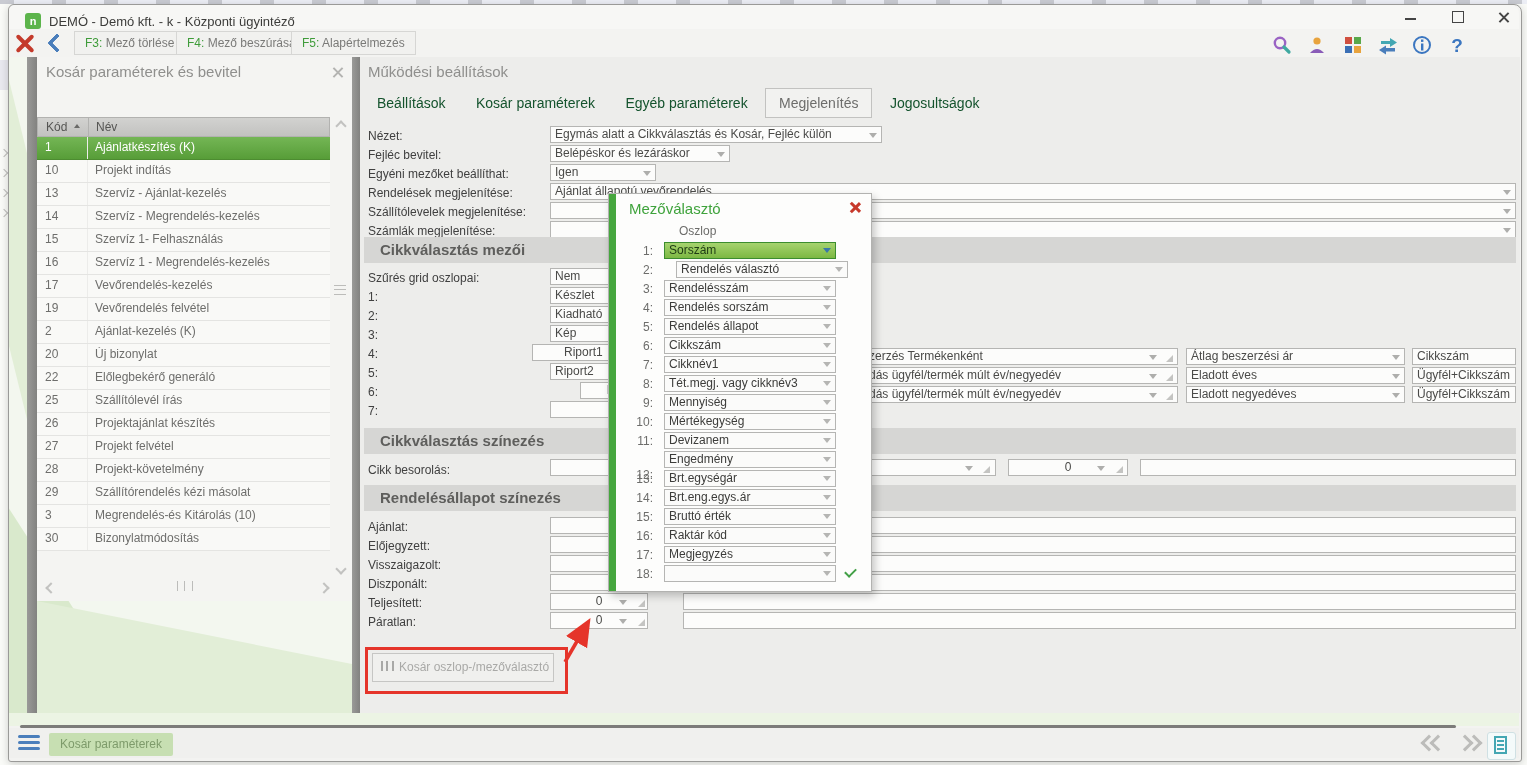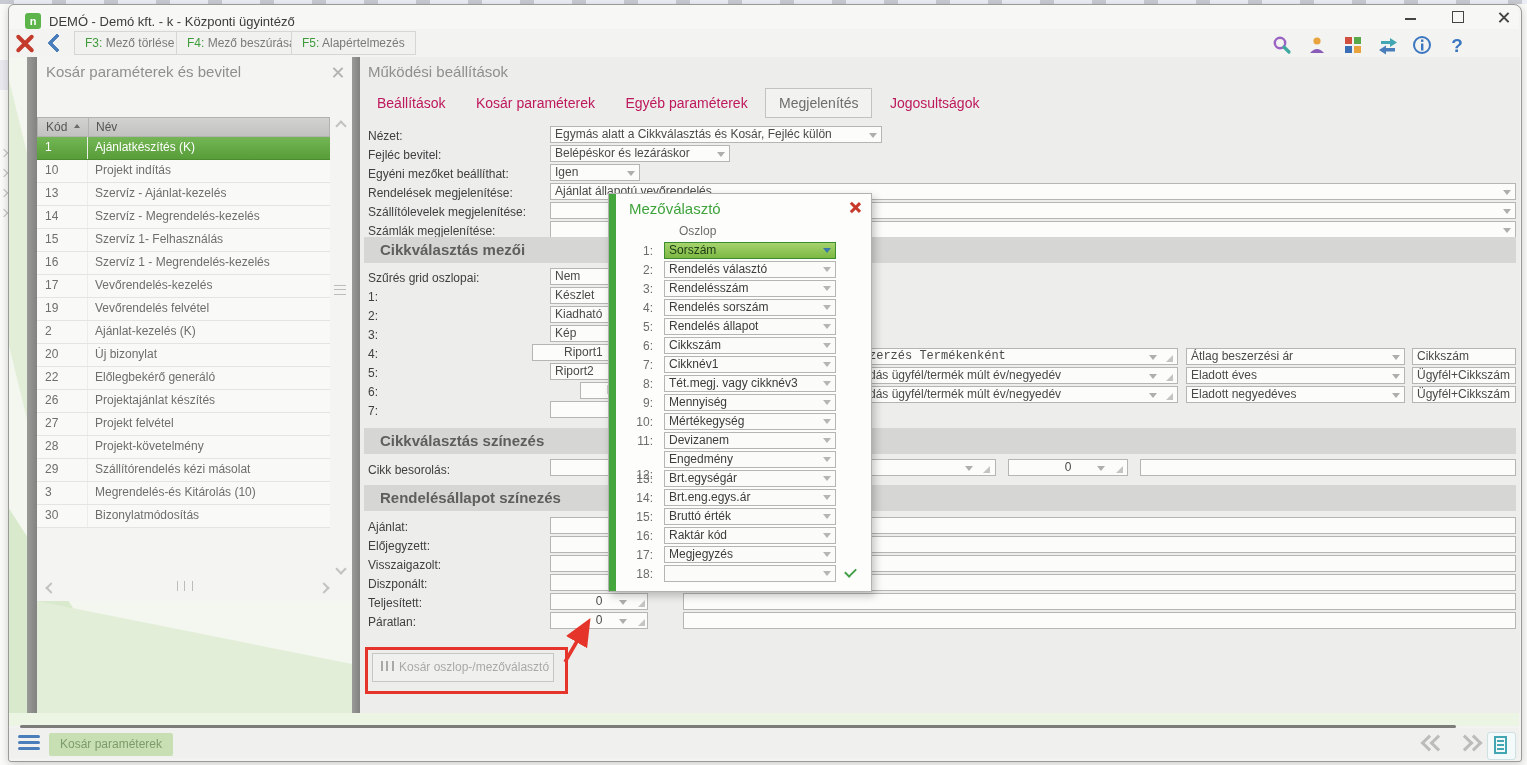--- a/index.html
+++ b/index.html
@@ -56,21 +56,21 @@
   .chev{position:relative;width:10px;height:10px;}
   .chev::before{content:"";position:absolute;width:6px;height:6px;border-left:2px solid #c2c2c0;border-bottom:2px solid #c2c2c0;}
   .chev.up::before{transform:rotate(135deg);top:3px;left:1px;} .chev.down::before{transform:rotate(-45deg);top:0px;left:1px;}
   .chev.left::before{transform:rotate(45deg);top:1px;left:3px;} .chev.right::before{transform:rotate(225deg);top:1px;left:0px;}
   .gripv{width:12px;height:8px;border-top:1px solid #bcbcba;border-bottom:1px solid #bcbcba;}
   .gripv::before{content:"";display:block;margin-top:3px;height:1px;background:#bcbcba;}
   .griph{width:14px;height:10px;border-left:1px solid #bcbcba;border-right:1px solid #bcbcba;}
   .griph::before{content:"";display:block;margin-left:6px;width:1px;height:10px;background:#bcbcba;}
   
   .mainpanel{position:absolute;left:360px;top:57px;width:1160px;height:656px;background:#ededeb;}
-  .tab{display:inline-block;padding:6px 13px;font-size:14px;color:#be185d;white-space:nowrap;}
+  .tab{display:inline-block;padding:6px 13px;font-size:14px;color:#14532d;white-space:nowrap;}
   .tab.active{background:#f2f2f0;border:1px solid #c2c2c0;color:#6d6d6b;}
   .lbl{position:absolute;font-size:12px;color:#404040;white-space:nowrap;}
   .fld{position:absolute;height:17px;background:#fcfcfb;border:1px solid #b5b5b3;font-size:12px;color:#4a4a48;
        line-height:15px;padding:0 4px;box-sizing:border-box;white-space:nowrap;overflow:hidden;}
   .arr{position:absolute;top:6px;width:0;height:0;border-left:4px solid transparent;border-right:4px solid transparent;border-top:5px solid #aeaeac;right:4px;}
   .rsz{position:absolute;bottom:2px;width:0;height:0;border-bottom:7px solid #c4c4c2;border-left:7px solid transparent;}
   .band{position:absolute;left:364px;width:1152px;height:26px;background:#d6d6d4;}
   .band .bt{font-size:15px;font-weight:bold;color:#5e5e5c;line-height:26px;padding-left:16px;}
   .colbtn{position:absolute;left:372px;top:653px;width:182px;height:29px;background:#f0f0ee;border:1px solid #c6c6c4;
           box-sizing:border-box;color:#a9a9a7;font-size:12px;line-height:27px;padding-left:8px;white-space:nowrap;overflow:hidden;}
@@ -273,20 +273,25 @@
           <div class="tc code">20</div>
           <div class="tc name">Új bizonylat</div>
         </div>
         <div class="trow">
           <span class="cdiv"></span>
           <div class="tc code">22</div>
           <div class="tc name">Előlegbekérő generáló</div>
         </div>
         <div class="trow">
           <span class="cdiv"></span>
+          <div class="tc code">25</div>
+          <div class="tc name">Szállítólevél írás</div>
+        </div>
+        <div class="trow">
+          <span class="cdiv"></span>
           <div class="tc code">26</div>
           <div class="tc name">Projektajánlat készítés</div>
         </div>
         <div class="trow">
           <span class="cdiv"></span>
           <div class="tc code">27</div>
           <div class="tc name">Projekt felvétel</div>
         </div>
         <div class="trow">
           <span class="cdiv"></span>
@@ -339,21 +344,21 @@
     <span class="tab">Egyéb paraméterek</span>
     <span class="tab active">Megjelenítés</span>
     <span class="tab">Jogosultságok</span>
   </div>
 
   <div class="lbl" style="left:368px;top:129px;">Nézet:</div>
   <div class="fld" style="left:550px;top:126px;width:332px;"><span>Egymás alatt a Cikkválasztás és Kosár, Fejléc külön</span><span class="arr"></span></div>
   <div class="lbl" style="left:368px;top:148px;">Fejléc bevitel:</div>
   <div class="fld" style="left:550px;top:145px;width:180px;"><span>Belépéskor és lezáráskor</span><span class="arr"></span></div>
   <div class="lbl" style="left:368px;top:167px;">Egyéni mezőket beállíthat:</div>
-  <div class="fld" style="left:550px;top:164px;width:90px;"><span>Igen</span><span class="arr"></span></div>
+  <div class="fld" style="left:550px;top:164px;width:106px;"><span>Igen</span><span class="arr"></span></div>
   <div class="lbl" style="left:368px;top:186px;">Rendelések megjelenítése:</div>
   <div class="fld" style="left:550px;top:183px;width:966px;"><span>Ajánlat állapotú vevőrendelés</span><span class="arr"></span></div>
   <div class="lbl" style="left:368px;top:205px;">Szállítólevelek megjelenítése:</div>
   <div class="fld" style="left:550px;top:202px;width:966px;"><span></span><span class="arr"></span></div>
   <div class="lbl" style="left:368px;top:224px;">Számlák megjelenítése:</div>
   <div class="fld" style="left:550px;top:221px;width:966px;"><span></span><span class="arr"></span></div>
 
   <div class="band" style="top:237px;">
       <div class="bt">Cikkválasztás mezői</div>
     </div>
@@ -367,21 +372,21 @@
   <div class="fld" style="left:550px;top:325px;width:92px;"><span>Kép</span></div>
   <div class="lbl" style="left:368px;top:347px;">4:</div>
   <div class="fld" style="left:532px;top:344px;width:92px;padding-left:31px;"><span>Riport1</span></div>
   <div class="lbl" style="left:368px;top:366px;">5:</div>
   <div class="fld" style="left:550px;top:363px;width:92px;"><span>Riport2</span></div>
   <div class="lbl" style="left:368px;top:385px;">6:</div>
   <div class="fld" style="left:580px;top:382px;width:92px;text-align:center;"><span>Riport3</span></div>
   <div class="lbl" style="left:368px;top:404px;">7:</div>
   <div class="fld" style="left:550px;top:401px;width:92px;"><span></span></div>
 
-  <div class="fld" style="left:700px;top:348px;width:478px;font-family:Liberation Mono, monospace;"><span style="display:inline-block;padding-left:164px;">zerzés Termékenként</span><span class="arr" style="right:20px;"></span><span class="rsz" style="right:4px;"></span></div>
+  <div class="fld" style="left:700px;top:348px;width:478px;"><span style="display:inline-block;padding-left:164px;">zerzés Termékenként</span><span class="arr" style="right:20px;"></span><span class="rsz" style="right:4px;"></span></div>
   <div class="fld" style="left:1186px;top:348px;width:219px;"><span>Átlag beszerzési ár</span><span class="arr"></span></div>
   <div class="fld" style="left:1412px;top:348px;width:104px;"><span>Cikkszám</span></div>
   <div class="fld" style="left:700px;top:367px;width:478px;"><span style="display:inline-block;padding-left:164px;">dás ügyfél/termék múlt év/negyedév</span><span class="arr" style="right:20px;"></span><span class="rsz" style="right:4px;"></span></div>
   <div class="fld" style="left:1186px;top:367px;width:219px;"><span>Eladott éves</span><span class="arr"></span></div>
   <div class="fld" style="left:1412px;top:367px;width:104px;"><span>Ügyfél+Cikkszám</span></div>
   <div class="fld" style="left:700px;top:386px;width:478px;"><span style="display:inline-block;padding-left:164px;">dás ügyfél/termék múlt év/negyedév</span><span class="arr" style="right:20px;"></span><span class="rsz" style="right:4px;"></span></div>
   <div class="fld" style="left:1186px;top:386px;width:219px;"><span>Eladott negyedéves</span><span class="arr"></span></div>
   <div class="fld" style="left:1412px;top:386px;width:104px;"><span>Ügyfél+Cikkszám</span></div>
 
   <div class="band" style="top:428px;">
@@ -457,21 +462,21 @@
 
   <div class="popup">
     <div class="gbar"></div>
     <div class="ptitle">Mezőválasztó</div>
     <div class="pclosex"></div>
     <div class="pcol">Oszlop</div>
     <div>
         <div class="pnum" style="top: 50px;">1:</div>
         <div class="pfld psel" style="top: 48px;"><span>Sorszám</span><span class="parr"></span></div>
         <div class="pnum" style="top: 69px;">2:</div>
-        <div class="pfld" style="top: 67px;"><span>Rendelés választó</span><span class="parr"></span></div>
+        <div class="pfld" style="top: 67px; margin-left: 12px;"><span>Rendelés választó</span><span class="parr"></span></div>
         <div class="pnum" style="top: 88px;">3:</div>
         <div class="pfld" style="top: 86px;"><span>Rendelésszám</span><span class="parr"></span></div>
         <div class="pnum" style="top: 107px;">4:</div>
         <div class="pfld" style="top: 105px;"><span>Rendelés sorszám</span><span class="parr"></span></div>
         <div class="pnum" style="top: 126px;">5:</div>
         <div class="pfld" style="top: 124px;"><span>Rendelés állapot</span><span class="parr"></span></div>
         <div class="pnum" style="top: 145px;">6:</div>
         <div class="pfld" style="top: 143px;"><span>Cikkszám</span><span class="parr"></span></div>
         <div class="pnum" style="top: 164px;">7:</div>
         <div class="pfld" style="top: 162px;"><span>Cikknév1</span><span class="parr"></span></div>

